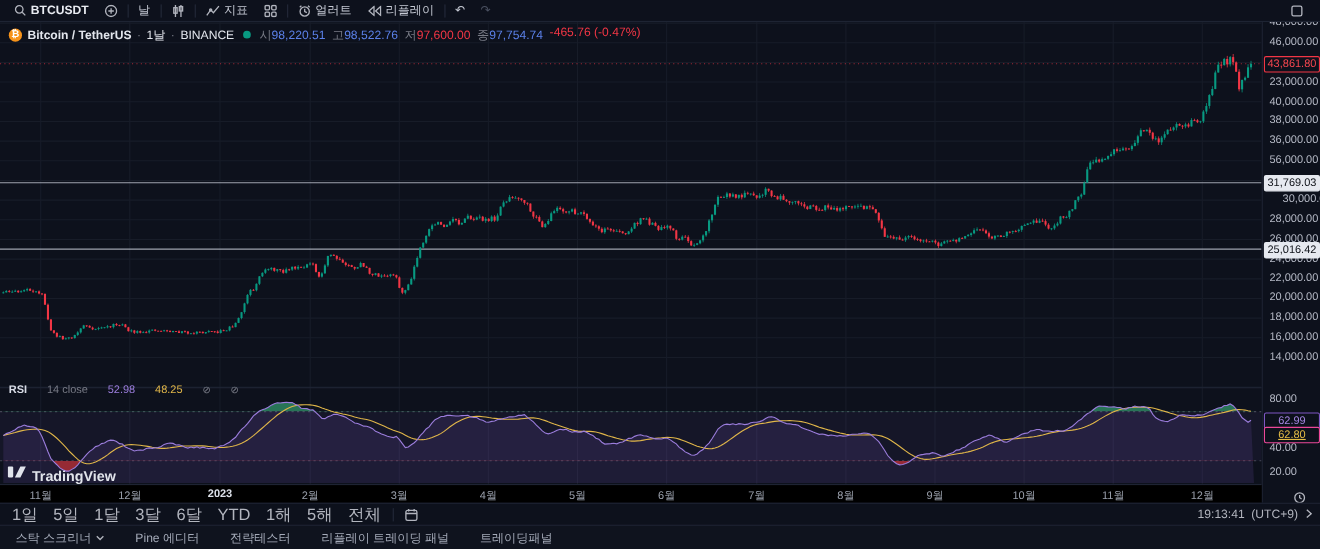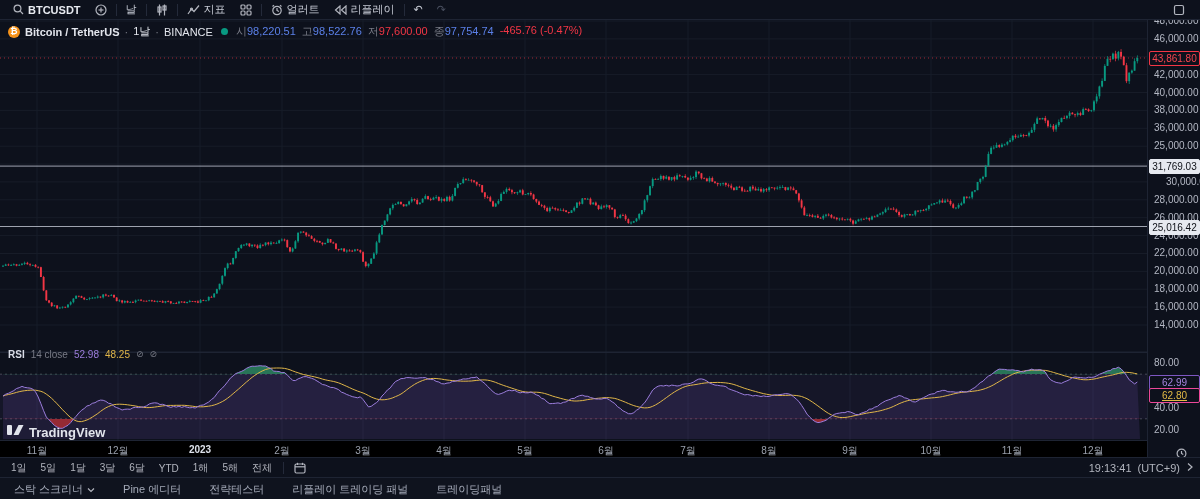--- a/index.html
+++ b/index.html
@@ -34,21 +34,21 @@
   
   #trade{position:absolute;left:8px;top:40px;display:flex;align-items:center;gap:5px;z-index:20;}
   .tbtn{width:60px;height:21px;border-radius:10px;display:flex;flex-direction:column;align-items:center;justify-content:center;
         line-height:1;cursor:pointer;background:rgba(255,255,255,0.02);}
   .tbtn .p{font-size:9px;font-weight:bold;}
   .tbtn .s{font-size:7px;opacity:.85;margin-top:1px;}
   .tbtn.sell{border:1px solid #f23645;color:#ff5a65;background:rgba(242,54,69,0.10);}
   .tbtn.buy{border:1px solid #2962ff;color:#5b8cff;background:rgba(41,98,255,0.08);}
   .spread{font-size:8px;color:#787b86;}
   
-  #rsi-legend{position:absolute;left:8px;top:349px;display:flex;align-items:center;gap:6px;font-size:10px;z-index:20;}
+  #rsi-legend{position:absolute;left:8px;top:349px;display:flex;align-items:center;gap:18px;font-size:10px;z-index:20;}
   .rsi-t{color:#d8dce6;font-weight:bold;}
   .rsi-p{color:#787b86;}
   .rsi-v{color:#9b7ddc;}
   .rsi-m{color:#e0b649;}
   .rsi-ico{color:#787b86;font-size:9px;line-height:1;}
   
   #watermark{position:absolute;left:7px;top:423px;display:flex;align-items:center;gap:5px;z-index:15;opacity:.95;}
   #watermark .wm-text{font-size:13px;font-weight:bold;color:#eceff5;}
   
   #price-axis{position:absolute;left:1147px;top:19px;width:53px;height:438px;border-left:1px solid #1e2433;z-index:10;background:#0d111c;}
@@ -60,21 +60,21 @@
   .axbox.purple{border:1px solid #7e57c2;color:#a585e0;}
   .axbox.yellow{border:1px solid #ec4899;color:#e3bb45;text-decoration:underline;}
   
   #time-axis{position:absolute;left:0;top:440px;width:1147px;height:17px;border-top:1px solid #1e2433;z-index:10;background:#000000;}
   .t-lab{position:absolute;top:3px;transform:translateX(-50%);font-size:10px;color:#9aa0ac;}
   .t-lab.major{color:#dde1ea;font-weight:bold;}
   
   #range-bar{position:absolute;left:0;top:457px;width:1200px;height:20px;border-top:1px solid #1e2433;
              display:flex;align-items:center;justify-content:space-between;background:#0d111c;z-index:30;}
   .rb-left{display:flex;align-items:center;height:100%;padding-left:4px;}
-  .rb-item{padding:0 7px;font-size:10px;color:#b2b5be;cursor:pointer;}
+  .rb-item{padding:0 7px;font-size:15px;color:#b2b5be;cursor:pointer;}
   .rb-sep{width:1px;height:12px;background:#242a3a;margin:0 4px;}
   .rb-right{display:flex;align-items:center;gap:6px;padding-right:6px;font-size:11px;color:#b2b5be;}
   
   #footer{position:absolute;left:0;top:477px;width:1200px;height:22px;border-top:1px solid #1e2433;
           display:flex;align-items:center;background:#0f131e;z-index:30;}
   .ft-tab{display:flex;align-items:center;gap:4px;padding:0 14px;font-size:11px;color:#a4aab8;cursor:pointer;white-space:nowrap;}
   .grid{stroke:#171c28;stroke-width:1;}
 </style>
 </head>
 <body>
@@ -1112,25 +1112,25 @@
   <div id="price-axis">
     <span style="position:absolute;left:28px;top:426px;">
       <svg width="11" height="11" viewBox="0 0 11 11">
           <circle cx="5.5" cy="5.5" r="4.4" class="icon-stroke"></circle>
           <polyline points="5.5,3 5.5,5.5 7.3,6.6" class="icon-stroke"></polyline>
         </svg>
     </span>
   <div class="tick" style="top: -4px;">48,000.00</div>
       <div class="tick" style="top: 13.8824px;">46,000.00</div>
       <div class="tick" style="top: 31.7647px;">44,000.00</div>
-      <div class="tick" style="top: 49.6471px;">42,000.00</div>
+      <div class="tick" style="top: 49.6471px;">23,000.00</div>
       <div class="tick" style="top: 67.5294px;">40,000.00</div>
       <div class="tick" style="top: 85.4118px;">38,000.00</div>
       <div class="tick" style="top: 103.294px;">36,000.00</div>
-      <div class="tick" style="top: 121.176px;">25,000.00</div>
+      <div class="tick" style="top: 121.176px;">56,000.00</div>
       <div class="tick" style="top: 139.059px;">32,000.00</div>
       <div class="tick" style="top: 156.941px; margin-left: 12px;">30,000.00</div>
       <div class="tick" style="top: 174.824px;">28,000.00</div>
       <div class="tick" style="top: 192.706px;">26,000.00</div>
       <div class="tick" style="top: 210.588px;">24,000.00</div>
       <div class="tick" style="top: 228.471px;">22,000.00</div>
       <div class="tick" style="top: 246.353px;">20,000.00</div>
       <div class="tick" style="top: 264.235px;">18,000.00</div>
       <div class="tick" style="top: 282.118px;">16,000.00</div>
       <div class="tick" style="top: 300px;">14,000.00</div>

